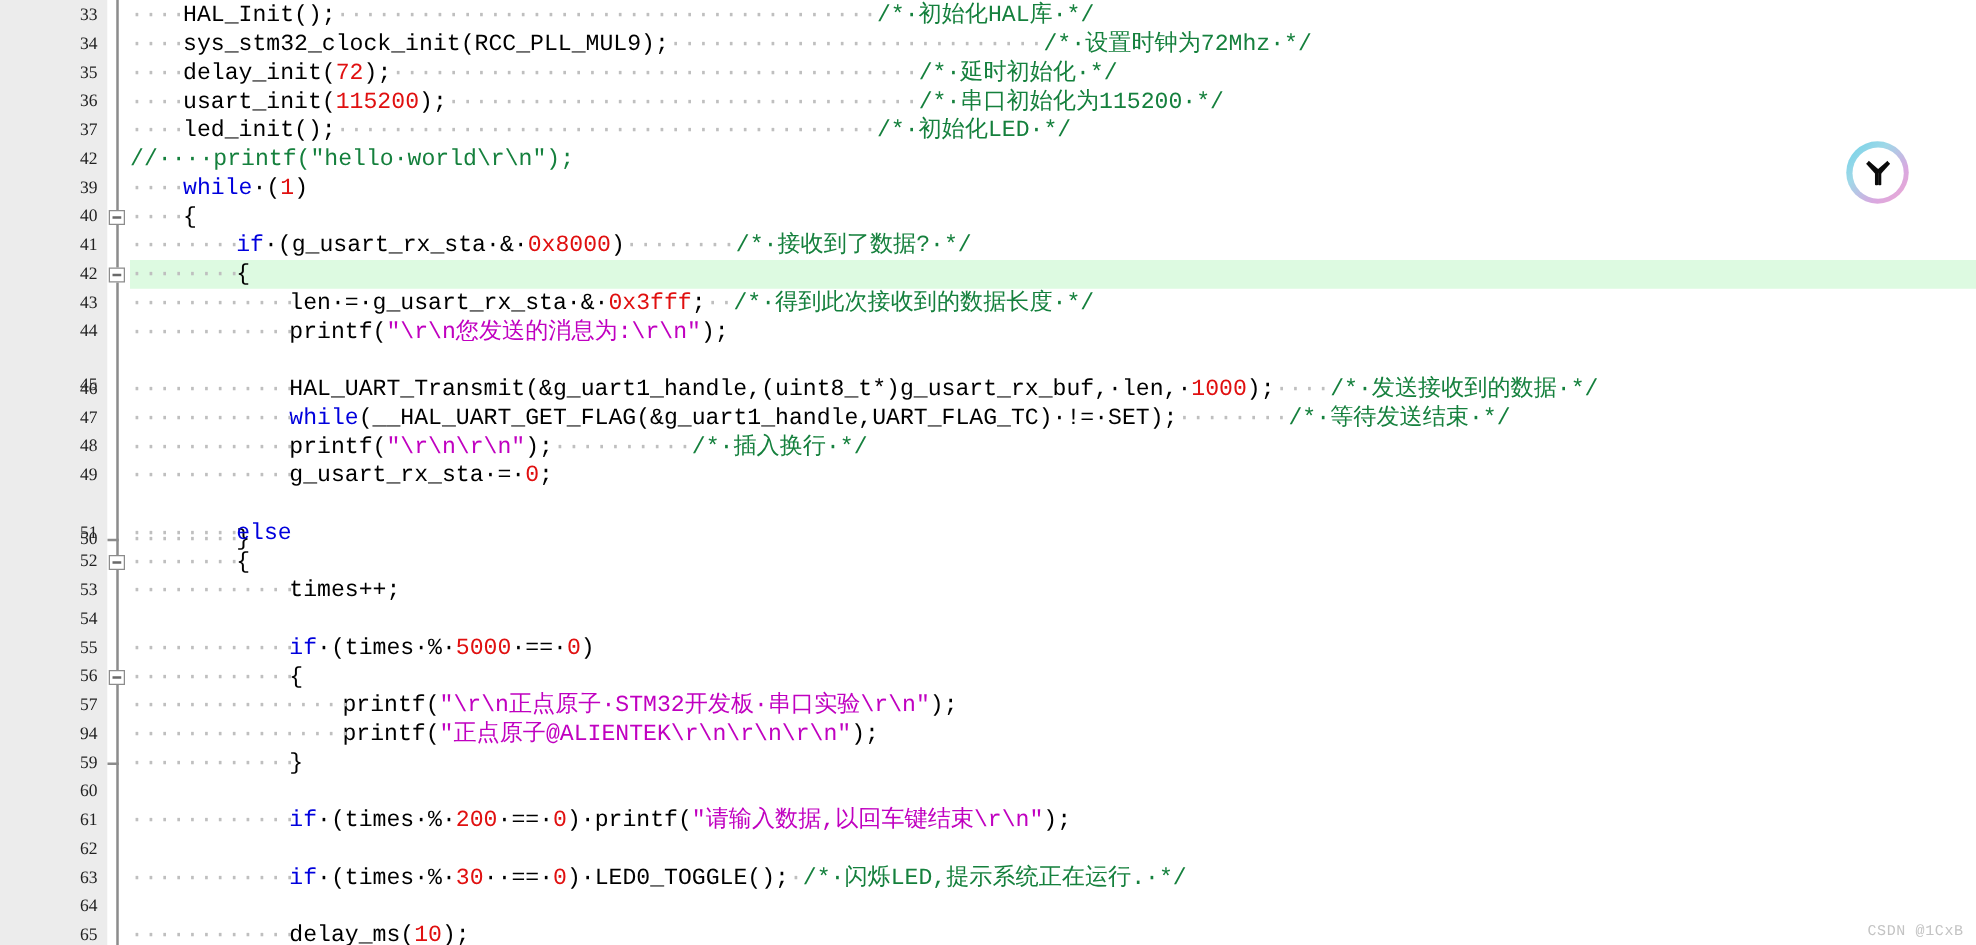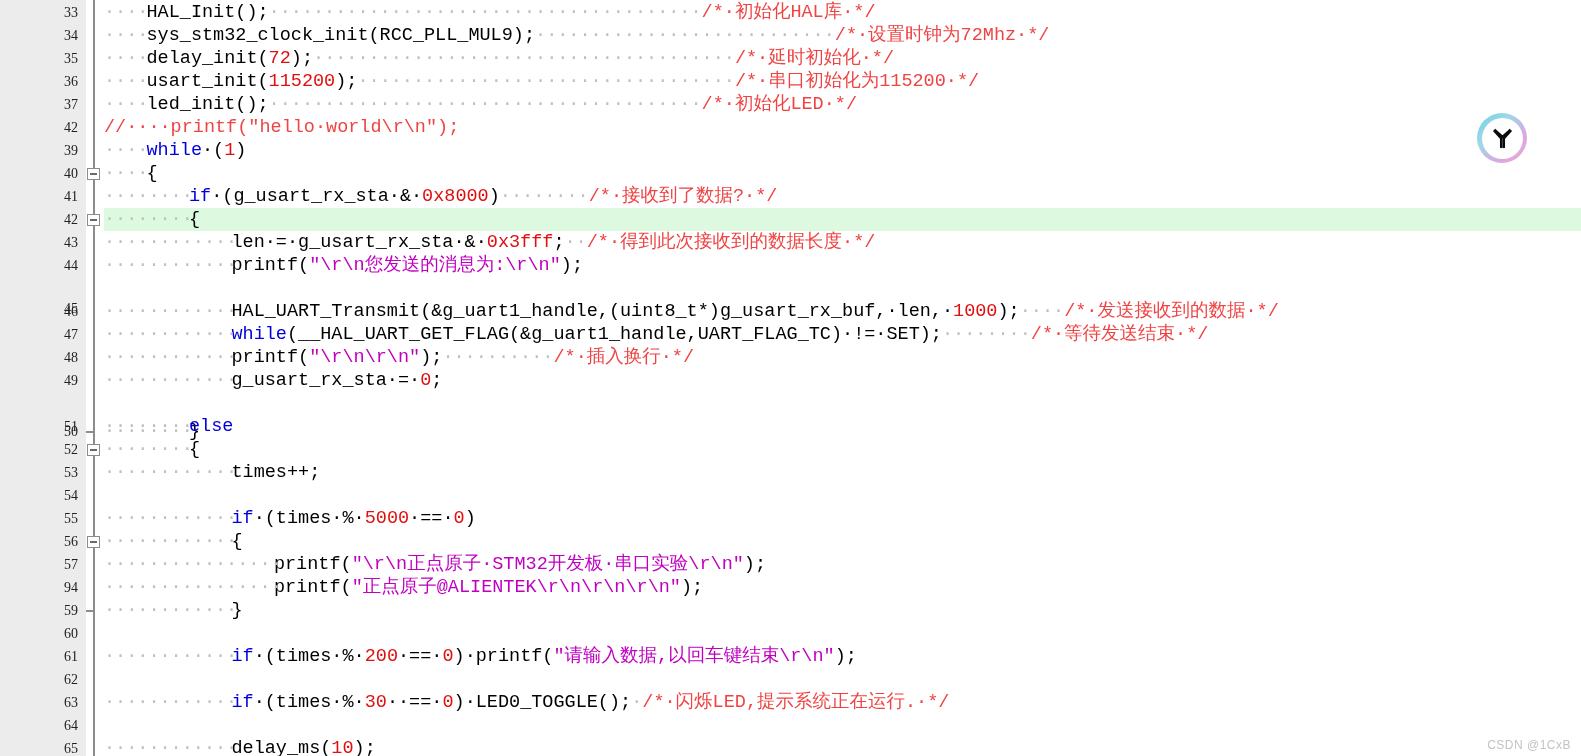--- a/index.html
+++ b/index.html
@@ -106,21 +106,21 @@
     color: #000000;
     white-space: pre;
   }
   .code span { white-space: pre; }
 
   
   .t-plain  { color: #000000; }
   .t-kw     { color: #0000dd; }
   .t-num    { color: #e01010; }
   .t-str    { color: #c000c0; }
-  .t-cmt    { color: #ef4444; }
+  .t-cmt    { color: #15803d; }
   .t-ws     { color: #bfbfbf; }
 
   
   #logo-badge {
     position: absolute;
     left: 1477px; top: 113px;
     width: 50px; height: 50px;
     border-radius: 50%;
     background: linear-gradient(135deg,#6ed2e8 0%, #9fd8e8 35%, #d9a8e0 70%, #f0a8d0 100%);
     display: flex;
@@ -136,21 +136,21 @@
     align-items: center;
     justify-content: center;
   }
   #logo-inner svg { display: block; }
 
   
   #watermark {
     position: absolute;
     right: 10px;
     bottom: 4px;
-    font-family: Liberation Sans, sans-serif;
+    font-family: Liberation Mono, monospace;
     font-size: 12px;
     color: #c3c3c3;
     letter-spacing: 0.5px;
   }
 </style>
 </head>
 <body>
 
 <div id="editor">
 

